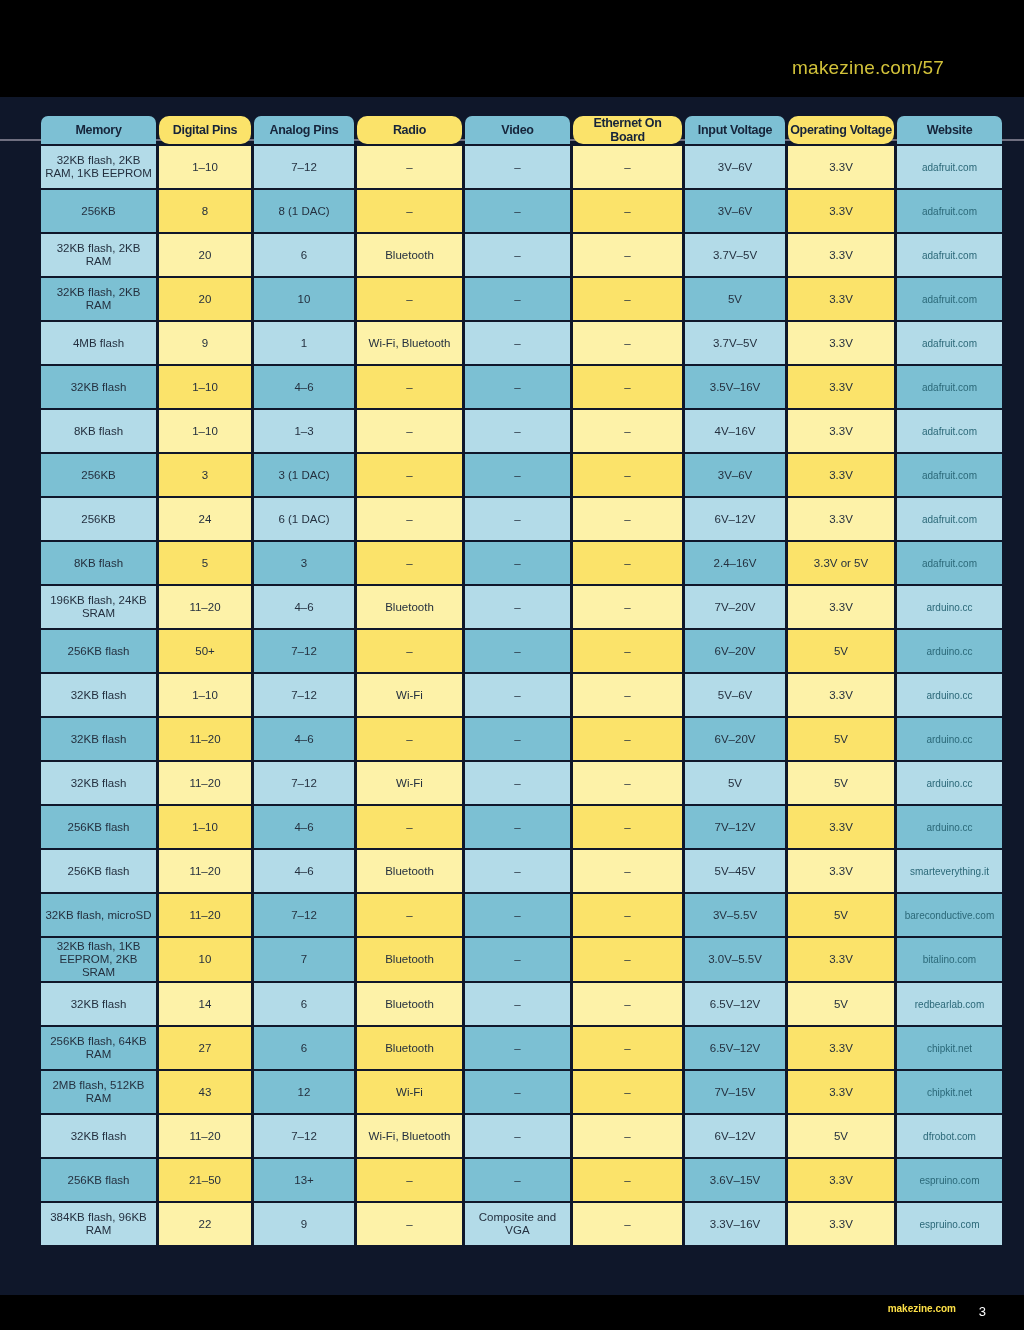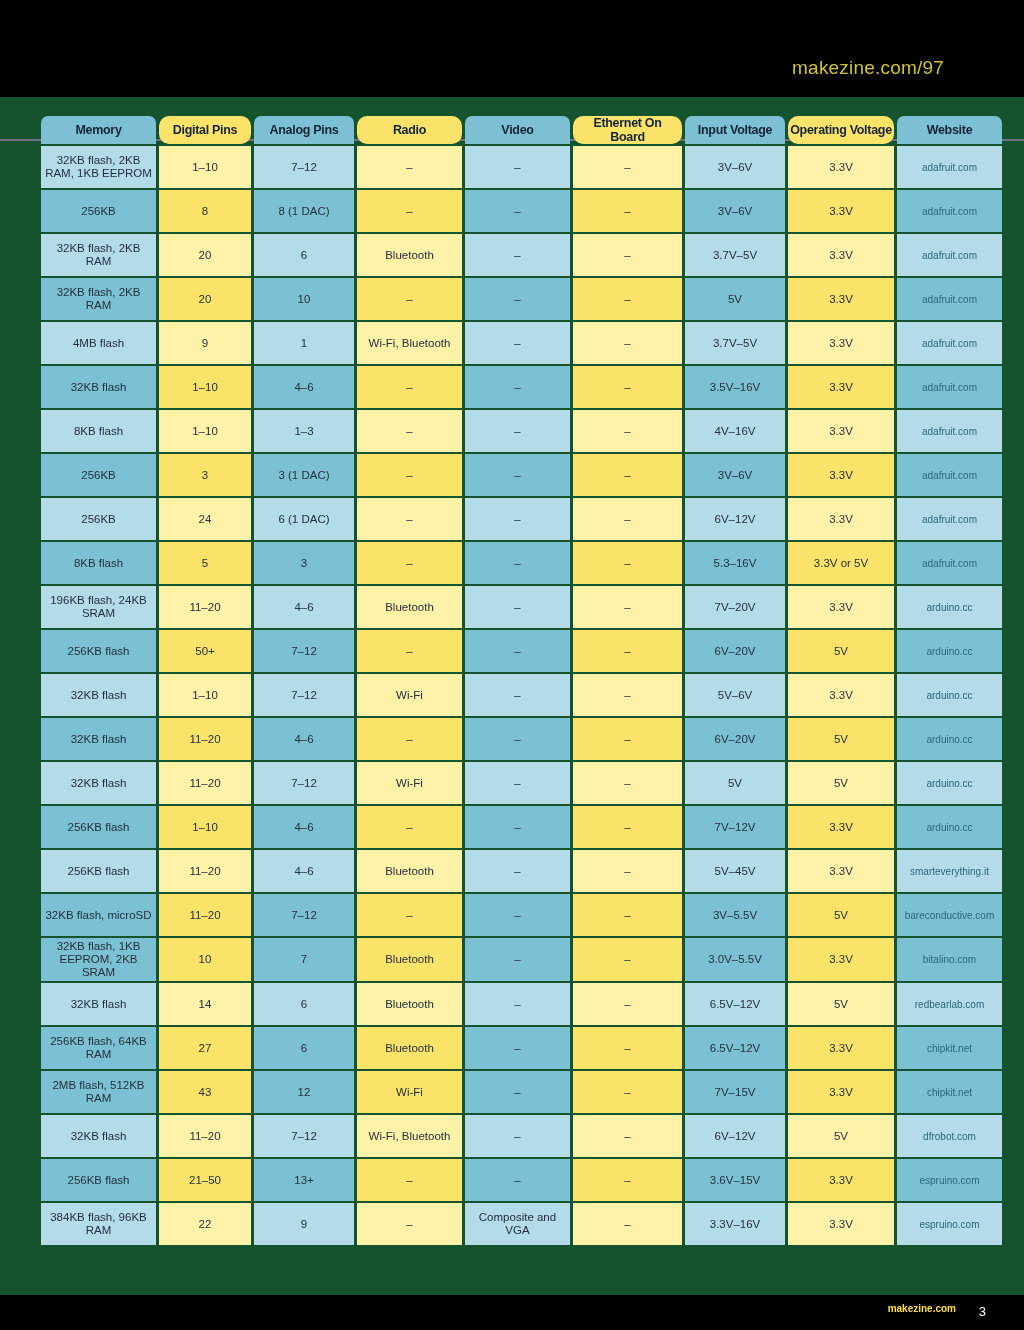--- a/index.html
+++ b/index.html
@@ -34,21 +34,21 @@
     color:#fde047;font-size:10px;font-weight:bold;white-space:nowrap;
   }
   #footer-page{
     position:absolute;right:38px;top:9px;
     color:#ffffff;font-size:13px;white-space:nowrap;
   }
 
   
   #sheet{
     position:absolute;left:0;top:97px;width:1024px;height:1198px;
-    background:#14532d;
+    background:#0f172a;
   }
 
   
   #header-rule{
     position:absolute;left:0;top:42px;width:1024px;height:2px;
     background:#6f6f80;
   }
 
   table{
     position:absolute;left:38px;top:17px;
@@ -102,21 +102,21 @@
   col.c4{width:105px;}
   col.c5{width:109px;}
   col.c6{width:100px;}
   col.c7{width:106px;}
   col.c8{width:105px;}
 </style>
 </head>
 <body>
 
 <div id="top-band">
-  <div id="top-url">makezine.com/97</div>
+  <div id="top-url">makezine.com/57</div>
 </div>
 
 <div id="sheet">
   <div id="header-rule"></div>
   <table>
     <colgroup>
       <col class="c0">
         <col class="c1">
         <col class="c2">
         <col class="c3">
@@ -239,21 +239,21 @@
           <td class="cy">3.3V</td>
           <td class="cb web">adafruit.com</td>
         </tr>
         <tr class="rd">
           <td class="cb">8KB flash</td>
           <td class="cy">5</td>
           <td class="cb">3</td>
           <td class="cy">–</td>
           <td class="cb">–</td>
           <td class="cy">–</td>
-          <td class="cb">5.3–16V</td>
+          <td class="cb">2.4–16V</td>
           <td class="cy">3.3V or 5V</td>
           <td class="cb web">adafruit.com</td>
         </tr>
         <tr class="rl">
           <td class="cb">196KB flash, 24KB SRAM</td>
           <td class="cy">11–20</td>
           <td class="cb">4–6</td>
           <td class="cy">Bluetooth</td>
           <td class="cb">–</td>
           <td class="cy">–</td>

